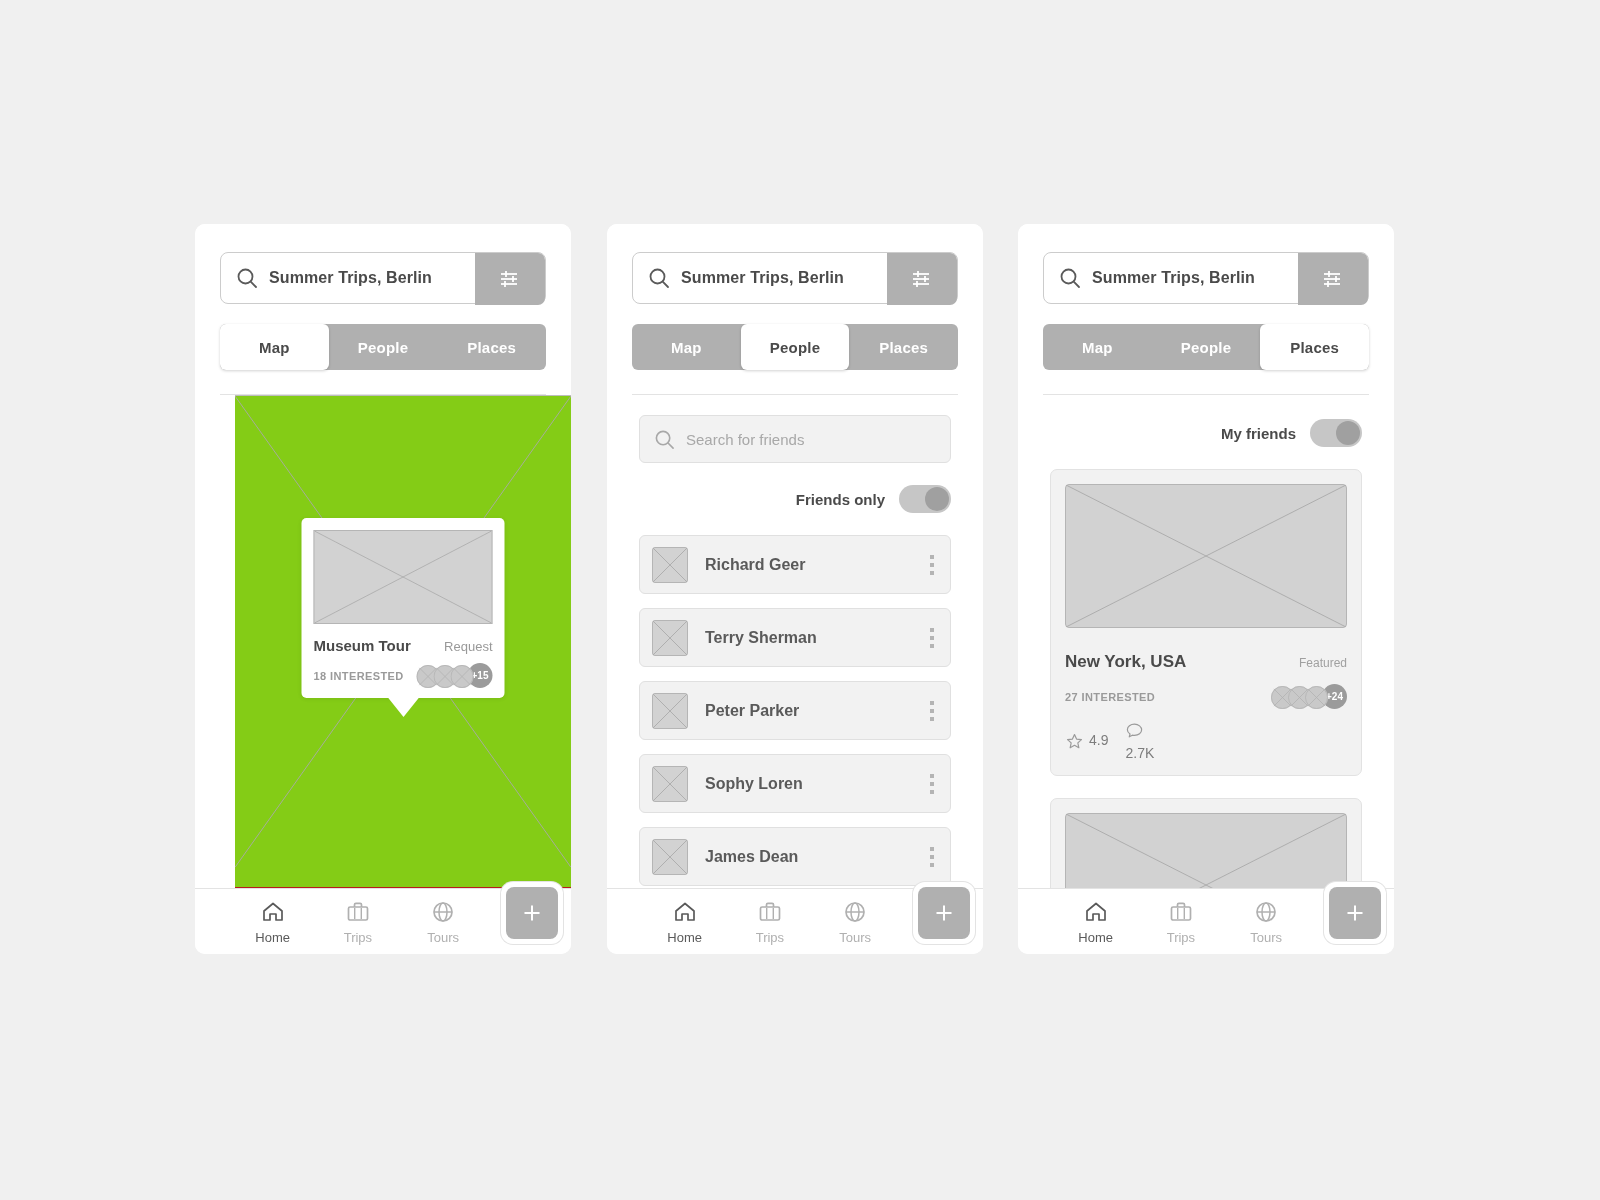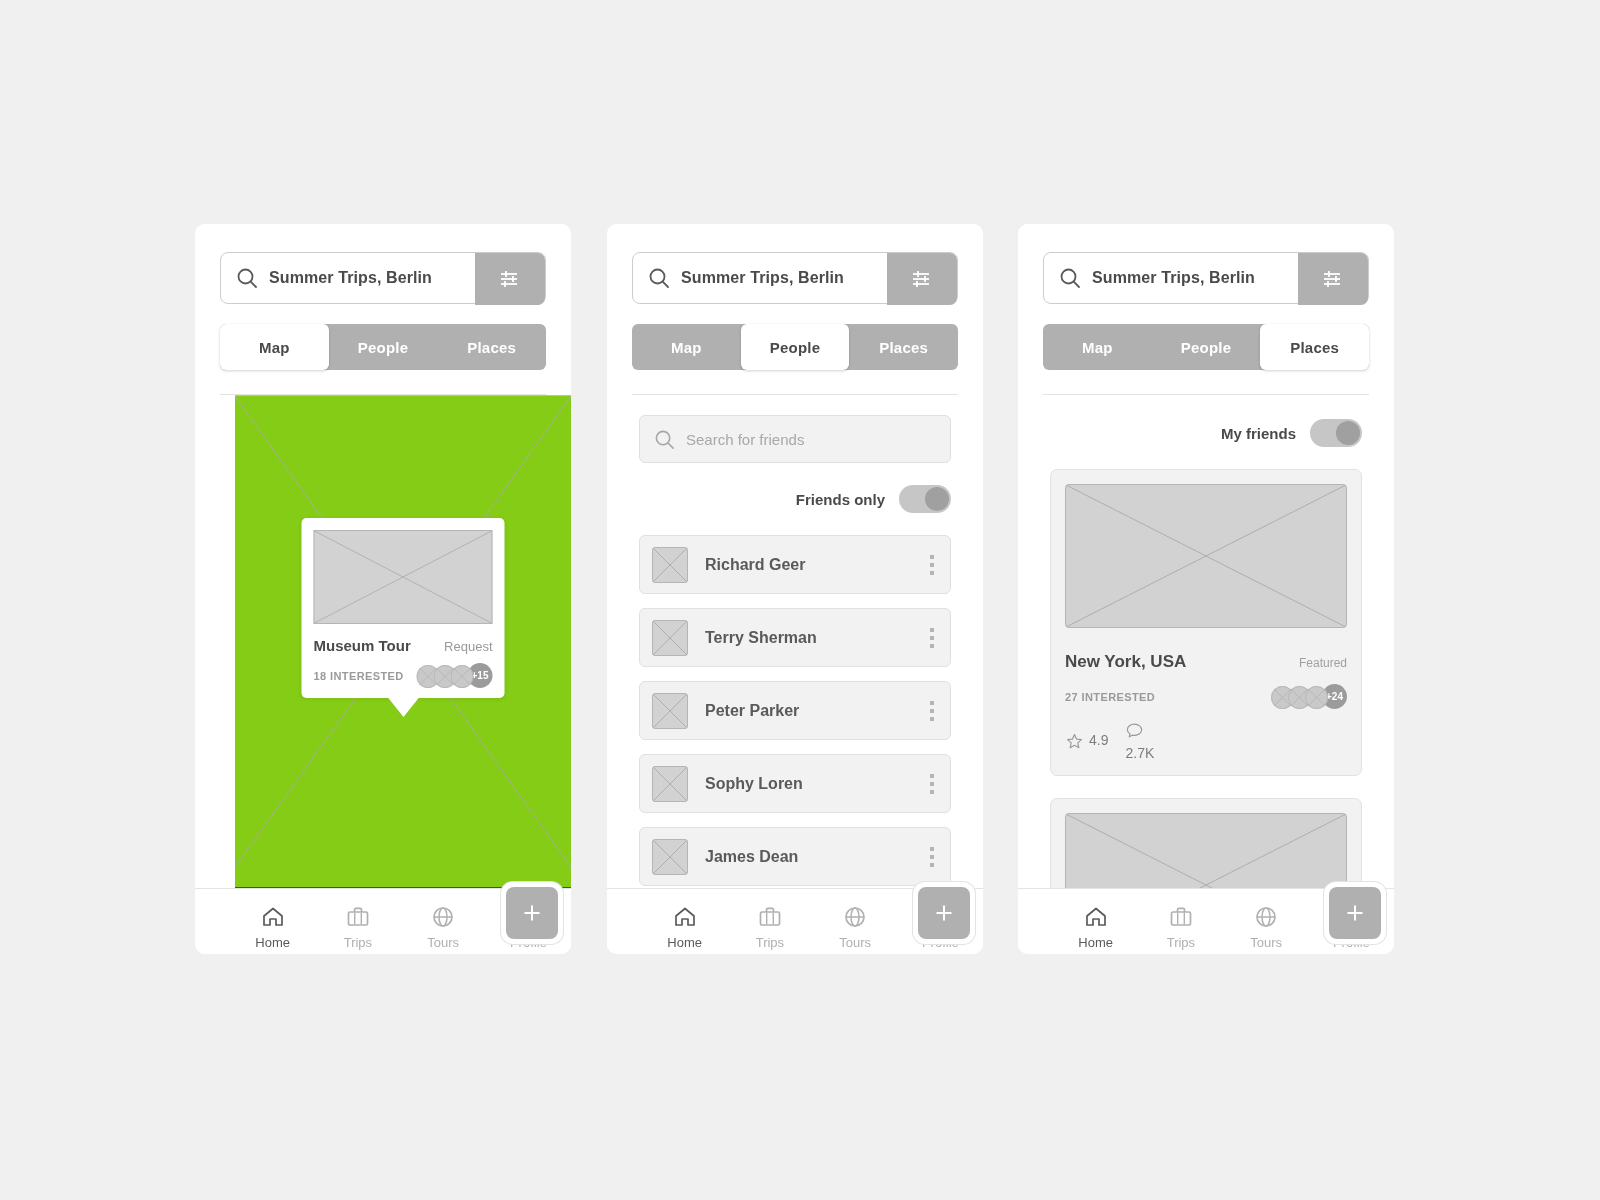--- a/index.html
+++ b/index.html
@@ -241,21 +241,21 @@
   }
   .stat { display:flex; gap:5px; font-size:14px; color:#7d7d7d; }
   .stat + .stat { margin-left:9px;flex-direction:column; }
 
   
   .tabbar {
     flex:0 0 auto;
     height:66px;
     background:#fff;
     border-top:1px solid #e3e3e3;
-    display:flex; align-items:center;
+    display:flex; align-items:flex-start;
     padding-top:10px;
     position:relative;
     z-index:5;
     padding-left:35px;
   }
   .tab {
     flex:1 1 0;
     display:flex; flex-direction:column; align-items:center; gap:5px;
     cursor:pointer;
   }

